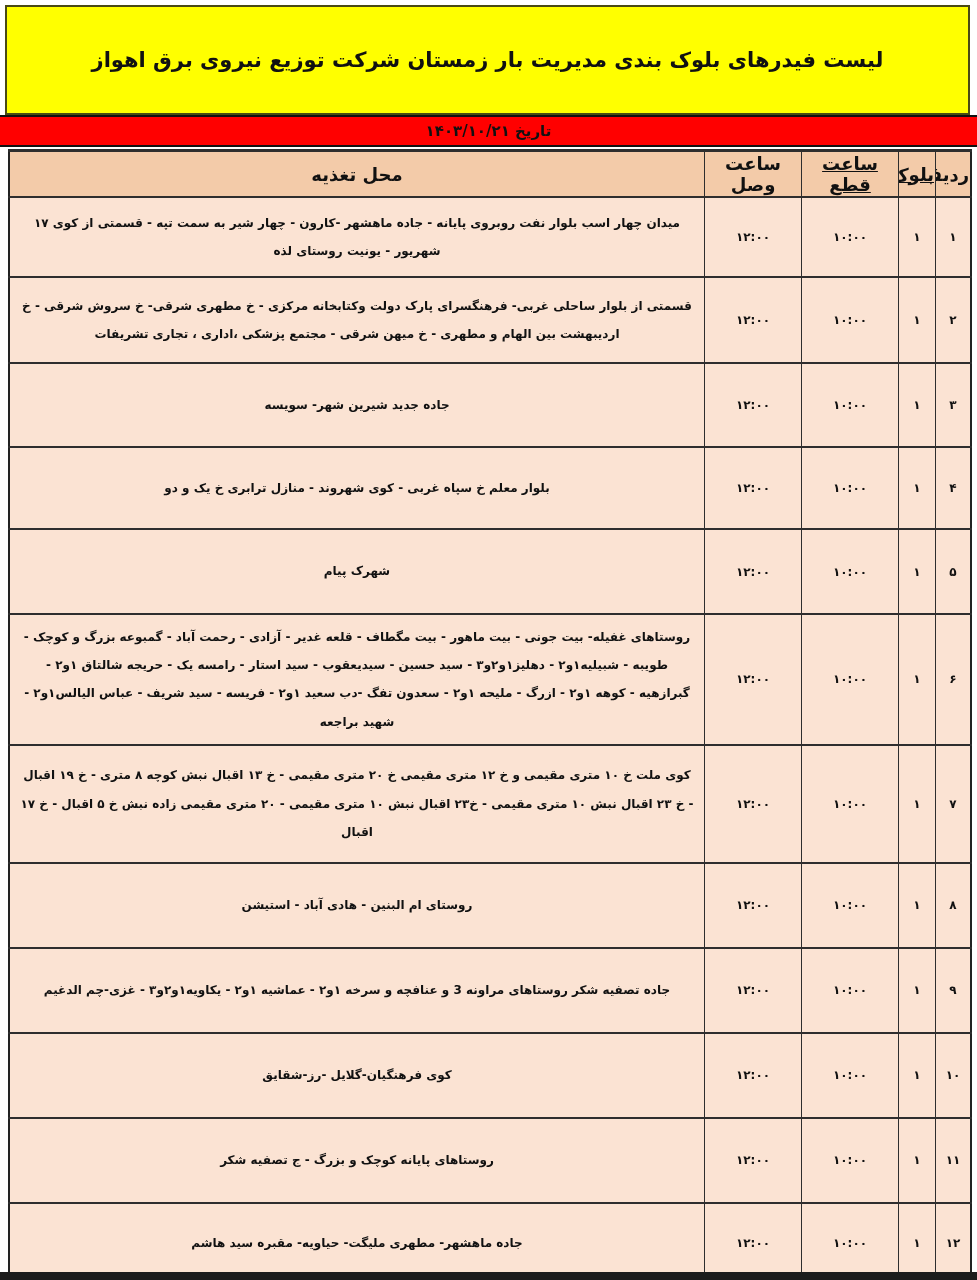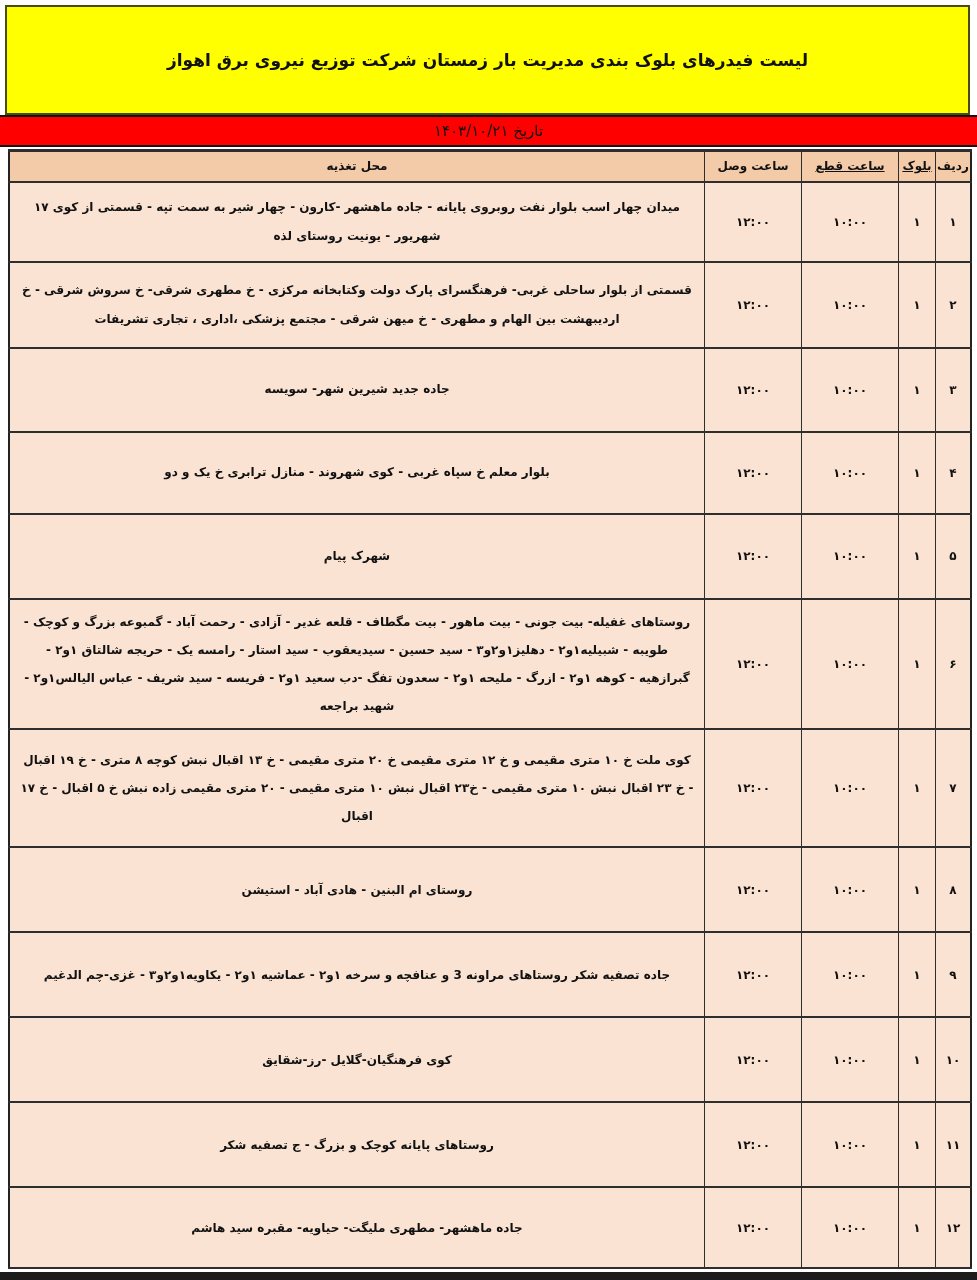--- a/index.html
+++ b/index.html
@@ -12,33 +12,33 @@
   }
   .banner{
     position:absolute;left:5px;top:5px;
     width:965px;height:110px;
     box-sizing:border-box;
     background:#FFFF00;
     border:2px solid #4a4a14;
     display:flex;align-items:center;justify-content:center;
   }
   .banner .title{
-    font-size:17px;font-weight:bold;color:#111;
+    font-size:21px;font-weight:bold;color:#111;
     direction:rtl;text-align:center;padding:0 30px;
   }
   .datebar{
     position:absolute;left:0;top:115px;
     width:977px;height:32px;
     box-sizing:border-box;
     background:#FF0000;
     border-top:2px solid #111;border-bottom:2px solid #111;
     display:flex;align-items:center;justify-content:center;
   }
   .datebar .date{
-    font-size:15px;font-weight:normal;color:#111;direction:rtl;
+    font-size:15px;font-weight:bold;color:#111;direction:rtl;
   }
   .table-wrap{
     position:absolute;left:8px;top:149px;width:964px;
   }
   table.schedule{
     width:100%;
     border-collapse:collapse;
     direction:rtl;
     table-layout:fixed;
     border:2px solid #222;
@@ -46,21 +46,21 @@
   table.schedule th,table.schedule td{
     border:1.5px solid #2e2e2e;
     border-top-width:2px;border-bottom-width:2px;
     font-weight:bold;color:#111;
     text-align:center;vertical-align:middle;
     overflow:hidden;
   }
   table.schedule thead tr{height:31px;}
   table.schedule th{
     background:#F3CBA9;
-    font-size:12px;
+    font-size:18px;
     border-top-width:3px;
   }
   table.schedule td{
     background:#FBE3D3;
     font-size:12px;
   }
   td.loc{
     padding:8px 10px;
     line-height:2.35;
   }

